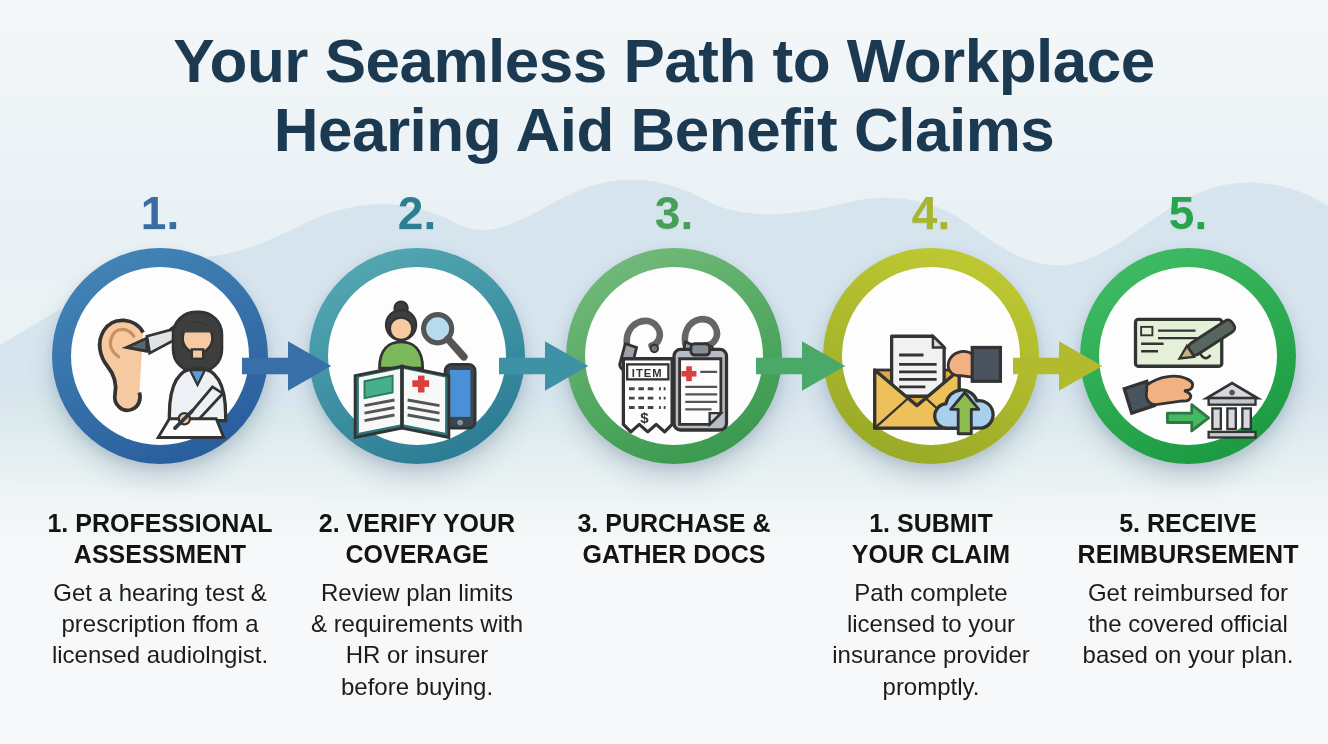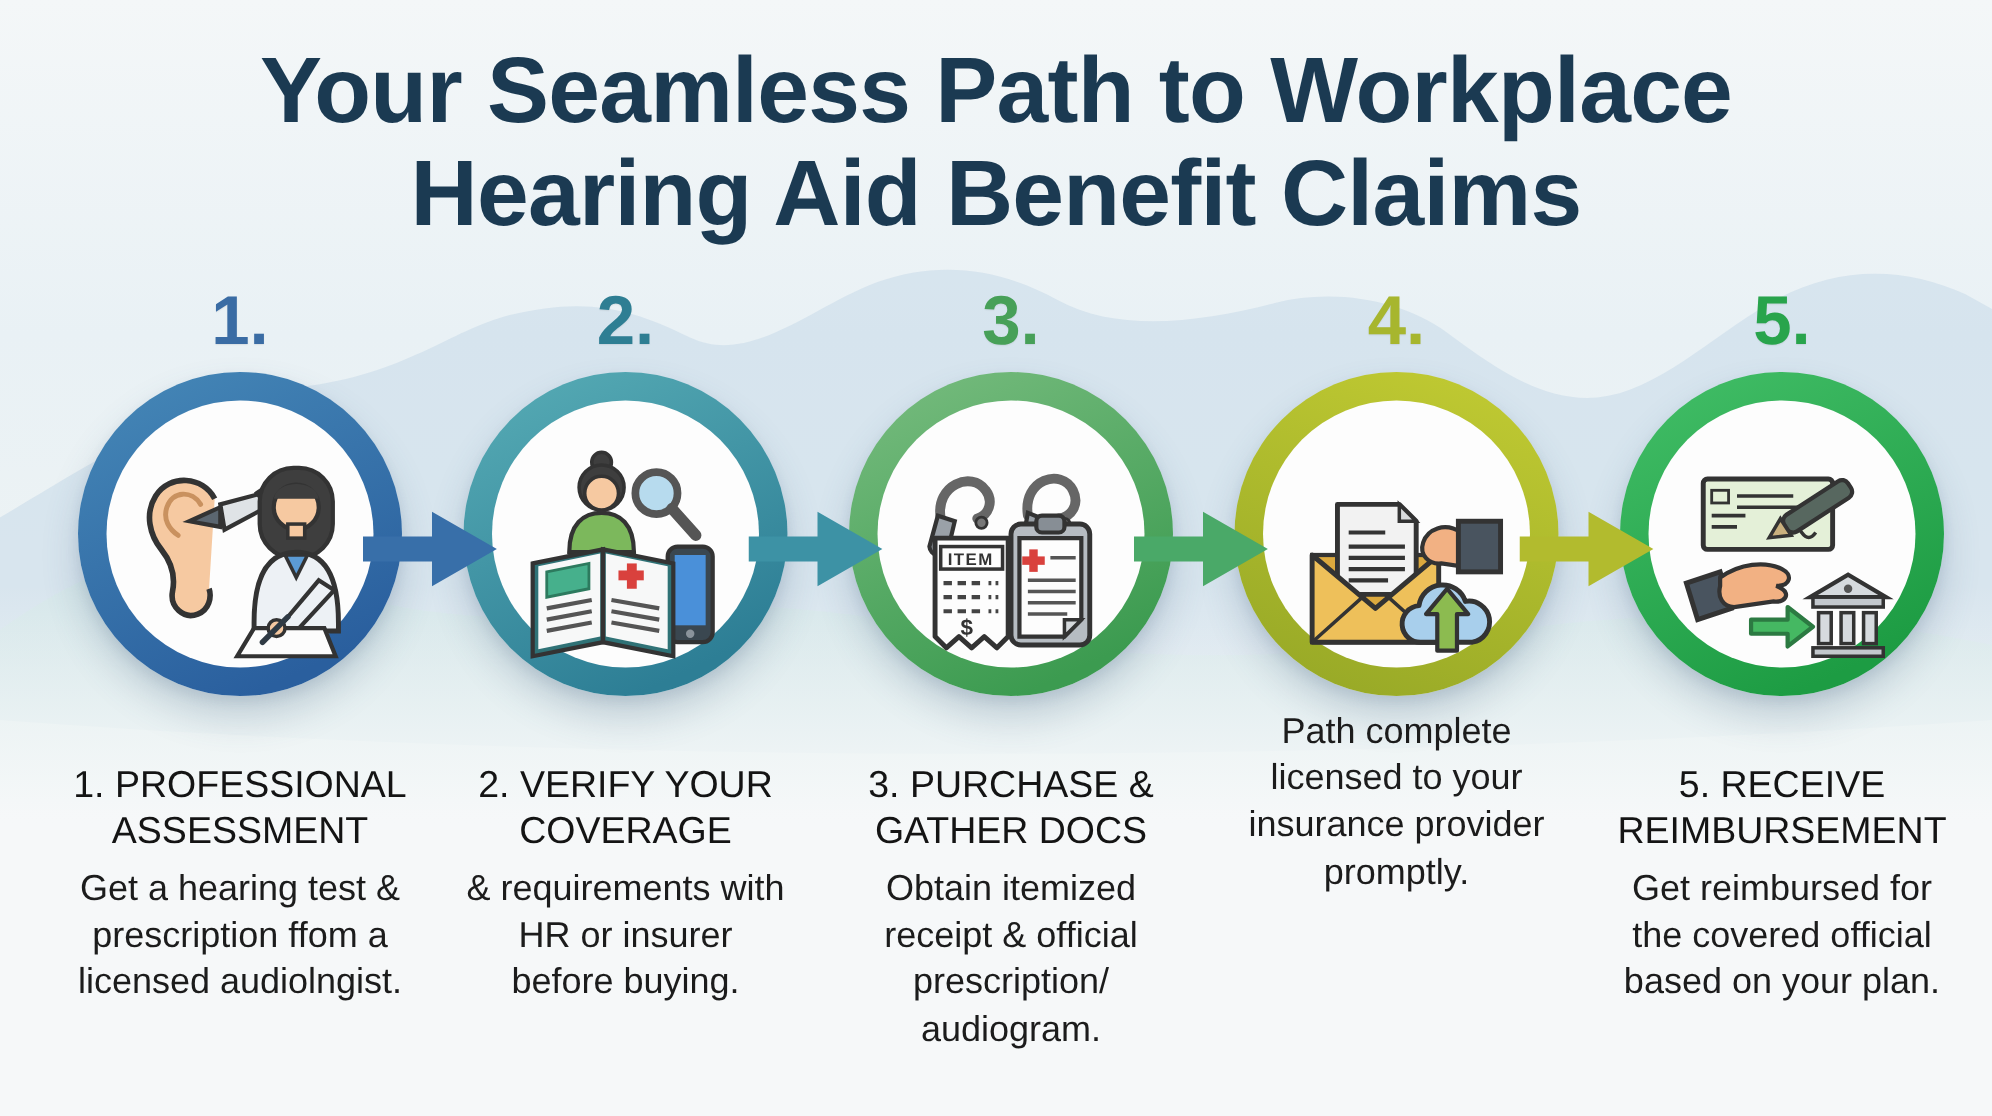--- a/index.html
+++ b/index.html
@@ -21,21 +21,21 @@
     width:216px;height:216px;border-radius:50%;margin:10px auto 0 auto;
     display:flex;align-items:center;justify-content:center;
     box-shadow:0 14px 24px rgba(70,100,130,.24),0 4px 8px rgba(70,100,130,.12);
   }
   .s1 .ring{background:linear-gradient(155deg,#4689b8 0%,#2a5f9e 85%)}
   .s2 .ring{background:linear-gradient(155deg,#58adb6 0%,#2d7e95 85%)}
   .s3 .ring{background:linear-gradient(155deg,#79bd80 0%,#3c9b50 85%)}
   .s4 .ring{background:linear-gradient(200deg,#c3cc33 0%,#99aa27 90%)}
   .s5 .ring{background:linear-gradient(155deg,#43bf68 0%,#1d9c43 85%)}
   .disc{width:178px;height:178px;border-radius:50%;background:#fdfdfd;display:flex;align-items:flex-end;justify-content:center;}
-  .heading{margin-top:44px;font-weight:normal;font-size:25px;line-height:1.22;color:#141414;}
+  .heading{margin-top:44px;font-weight:bold;font-size:25px;line-height:1.22;color:#141414;}
   .desc{margin-top:8px;font-size:24px;line-height:1.3;color:#1c1c1c;}
   .arrow{position:absolute;top:336px;width:92px;height:60px;z-index:3;}
   .a1{left:242px}.a2{left:499px}.a3{left:756px}.a4{left:1013px}
   svg text{font-family:"Liberation Sans","DejaVu Sans",sans-serif;}
 </style>
 </head>
 <body>
 
 <svg class="bg-svg" viewBox="0 0 1328 744" aria-hidden="true">
   <defs>
@@ -120,20 +120,21 @@
         <rect x="75" y="91" width="18" height="7" fill="#d9413d"></rect>
         <path d="M70 112 L104 118 M70 120 L104 126 M70 128 L104 134" stroke="#555" stroke-width="3"></path>
       </svg>
     </div>
   </div>
   <div class="heading">
     <div>2. VERIFY YOUR</div>
     <div>COVERAGE</div>
   </div>
   <div class="desc">
+    <div>Review plan limits</div>
     <div>&amp; requirements with</div>
     <div>HR or insurer</div>
     <div>before buying.</div>
   </div>
 </div>
 
 <div class="step s3">
   <div class="num">3.</div>
   <div class="ring">
     <div class="disc">
@@ -160,26 +161,20 @@
         <path d="M32 100 h26 M32 110 h26 M32 120 h26" stroke="#444" stroke-width="3" stroke-dasharray="6 4"></path>
         <path d="M64 100 h8 M64 110 h8 M64 120 h8" stroke="#444" stroke-width="3" stroke-dasharray="2 3"></path>
         <text x="44" y="137" font-size="16" font-weight="bold" fill="#333">$</text>
       </svg>
     </div>
   </div>
   <div class="heading">
     <div>3. PURCHASE &amp;</div>
     <div>GATHER DOCS</div>
   </div>
-  <div class="desc">
-    <div>Obtain itemized</div>
-    <div>receipt &amp; official</div>
-    <div>prescription/</div>
-    <div>audiogram.</div>
-  </div>
 </div>
 
 <div class="step s4">
   <div class="num">4.</div>
   <div class="ring">
     <div class="disc">
       <svg width="150" height="150" viewBox="0 0 160 160">
 
         <rect x="20" y="80" width="90" height="62" fill="#dca93e" stroke="#333" stroke-width="3"></rect>
         <path d="M38 44 h44 l12 12 v52 h-56 Z" fill="#f2f2f2" stroke="#333" stroke-width="3.5" stroke-linejoin="round"></path>
@@ -189,20 +184,24 @@
         <path d="M20 80 L65 118 L110 80 L110 142 L20 142 Z" fill="#eec05a" stroke="#333" stroke-width="3.5" stroke-linejoin="round"></path>
         <path d="M20 142 L58 108 M110 142 L72 108" stroke="#333" stroke-width="2.5"></path>
 
         <path d="M126 64 C114 56 102 62 99 71 C96 80 103 87 112 86 L126 88 Z" fill="#f2b183" stroke="#333" stroke-width="3"></path>
         <rect x="124" y="56" width="30" height="36" fill="#49545f" stroke="#333" stroke-width="3.5"></rect>
 
         <path d="M98 142 a13 13 0 0 1 -2 -26 a17 17 0 0 1 33 -3 a12 12 0 0 1 5 29 Z" fill="#a8cfec" stroke="#333" stroke-width="3.5" stroke-linejoin="round"></path>
         <polygon points="116,104 131,122 123,122 123,148 109,148 109,122 101,122" fill="#8cbb50" stroke="#333" stroke-width="3" stroke-linejoin="round"></polygon>
       </svg>
     </div>
+  </div>
+  <div class="heading">
+    <div>1. SUBMIT</div>
+    <div>YOUR CLAIM</div>
   </div>
   <div class="desc">
     <div>Path complete</div>
     <div>licensed to your</div>
     <div>insurance provider</div>
     <div>promptly.</div>
   </div>
 </div>
 
 <div class="step s5">

